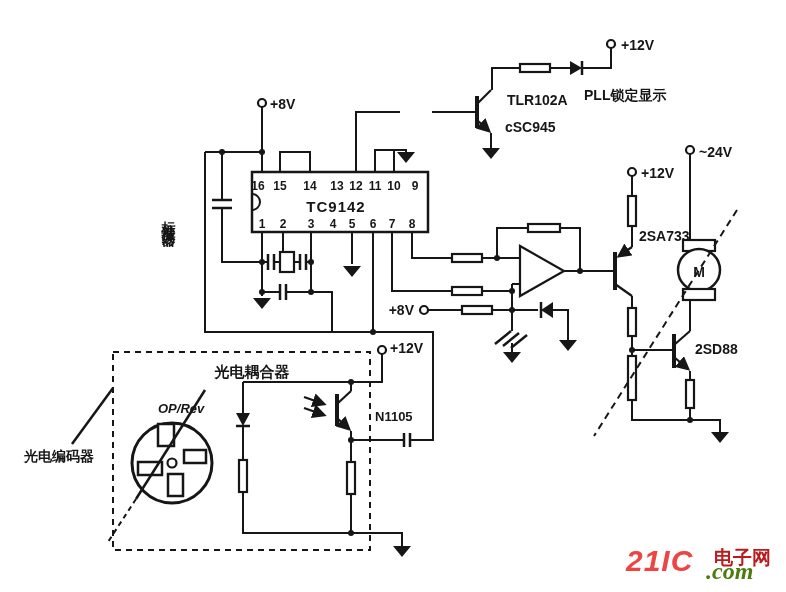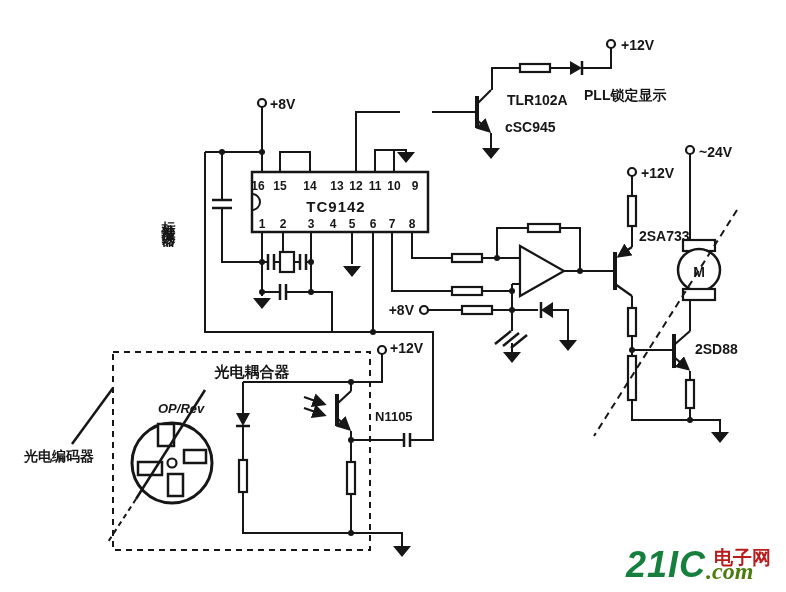--- a/index.html
+++ b/index.html
@@ -14,22 +14,22 @@
   .fillb{fill:#161616;stroke:none;}
   .dot{fill:#161616;stroke:none;}
   .lbl{font-family:"Liberation Sans",sans-serif;font-weight:bold;fill:#161616;font-size:14px;}
   .lbl-s{font-size:13px;}
   .pin{font-family:"Liberation Sans",sans-serif;font-weight:bold;fill:#161616;font-size:12px;text-anchor:middle;}
   .dashline{fill:none;stroke:#161616;stroke-width:2;stroke-dasharray:7 5;}
   .dashbox{fill:none;stroke:#161616;stroke-width:2;stroke-dasharray:6 5;}
   #vosc{position:absolute;left:160px;top:210px;writing-mode:vertical-rl;text-orientation:upright;
         font-size:14px;font-weight:bold;color:#161616;letter-spacing:3px;}
   #wm{position:absolute;left:0;top:0;width:786px;height:592px;pointer-events:none;}
-  #wm .brand{position:absolute;left:626px;top:544px;font-size:36px;font-weight:bold;font-style:italic;
-             color:#15803d;letter-spacing:1px;}
+  #wm .brand{position:absolute;left:626px;top:544px;font-size:30px;font-weight:bold;font-style:italic;
+             color:#ef4444;letter-spacing:1px;}
   #wm .site{position:absolute;left:714px;top:545px;font-size:19px;font-weight:bold;color:#b91c1c;}
   #wm .tld{position:absolute;left:706px;top:558px;font-size:24px;font-style:italic;font-weight:bold;
            font-family:"Liberation Serif",serif;color:#4d7c0f;}
 </style>
 </head>
 <body>
 
 <div id="stage">
 <svg width="786" height="592" viewBox="0 0 786 592">
   <defs>

